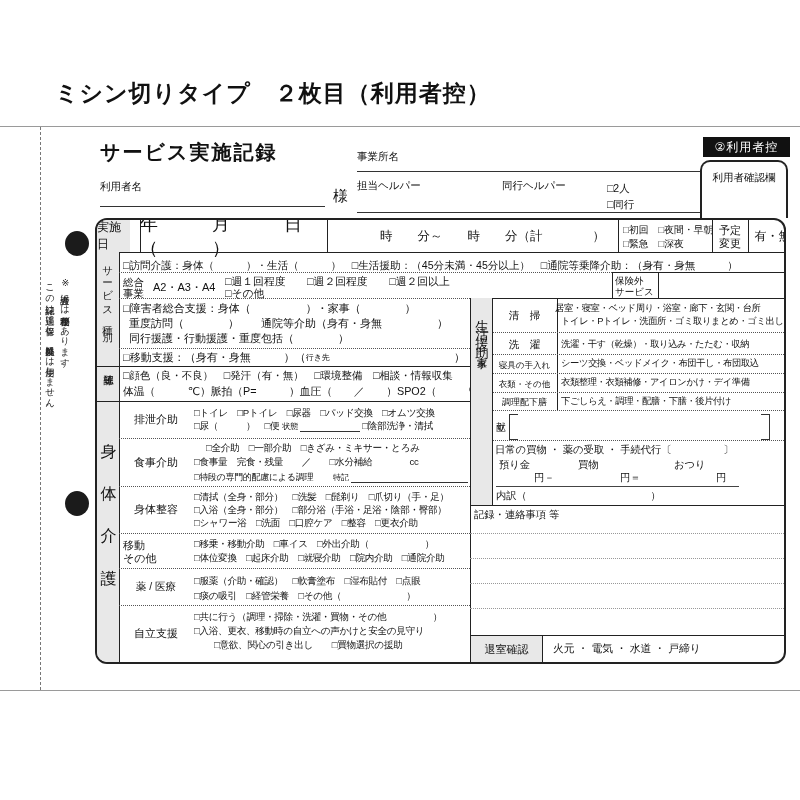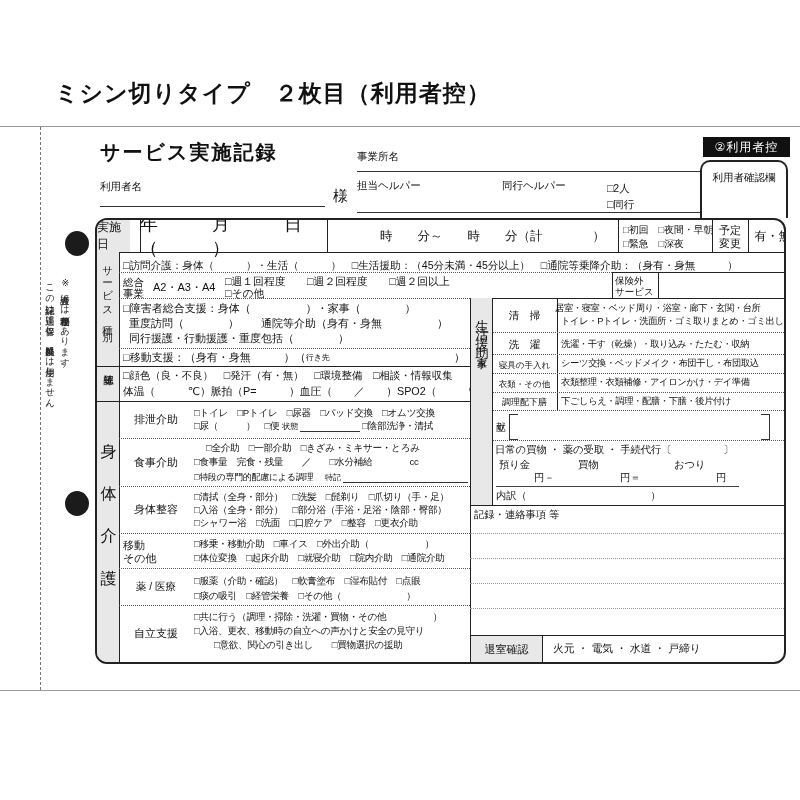--- a/index.html
+++ b/index.html
@@ -130,21 +130,21 @@
       <span class="ulspan" style="max-width:60px;"></span>
       <span class="cc" style="line-height:12px;">□陰部洗浄・清拭</span>
     </div>
     <div class="hd" style="left:22px;top:218px;width:351px;"></div>
 
     <div class="tx" style="left:23px;top:236px;width:72px;text-align:center;font-size:11px;">食事介助</div>
     <div class="tx cc" style="left:97px;top:222px;margin-left:12px;">□全介助　□一部介助　□きざみ・ミキサー・とろみ</div>
     <div class="tx cc" style="left:97px;top:236px;">□食事量　完食・残量　　／　　□水分補給　　　　cc</div>
     <div class="flexline" style="left:97px;top:250px;width:276px;height:13px;">
       <span style="font-size:9px;line-height:11px;letter-spacing:-0.3px;">□特段の専門的配慮による調理</span>
-      <span class="sm" style="margin-left:12px;">特記</span>
+      <span class="sm" style="margin-left:20px;">特記</span>
       <span class="ulspan"></span>
     </div>
     <div class="hd" style="left:22px;top:266px;width:351px;"></div>
 
     <div class="tx" style="left:23px;top:283px;width:72px;text-align:center;font-size:11px;">身体整容</div>
     <div class="tx cc" style="left:97px;top:271px;">□清拭（全身・部分）　□洗髪　□髭剃り　□爪切り（手・足）</div>
     <div class="tx cc" style="left:97px;top:284px;">□入浴（全身・部分）　□部分浴（手浴・足浴・陰部・臀部）</div>
     <div class="tx cc" style="left:97px;top:297px;">□シャワー浴　□洗面　□口腔ケア　□整容　□更衣介助</div>
     <div class="hd" style="left:22px;top:313px;width:351px;"></div>
 

